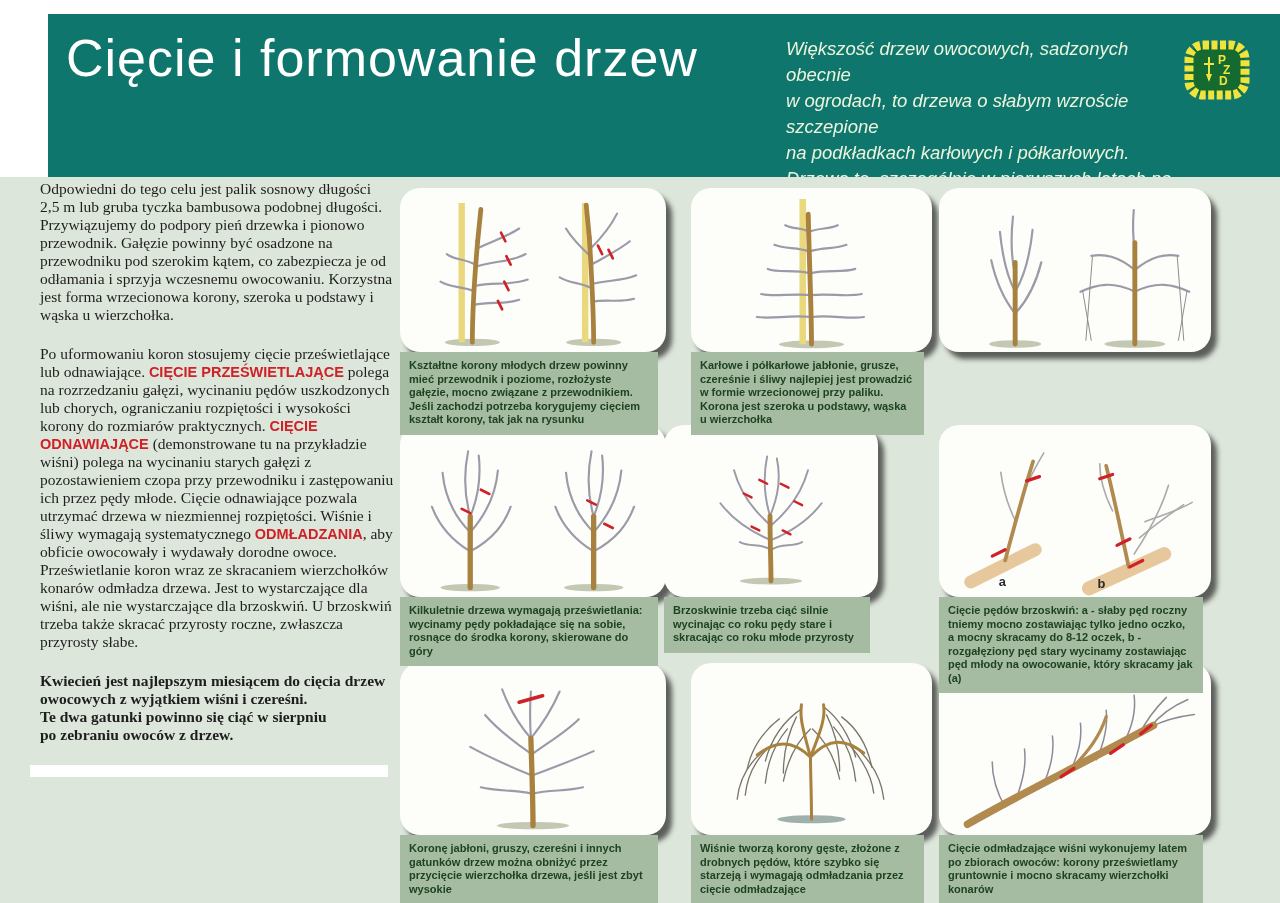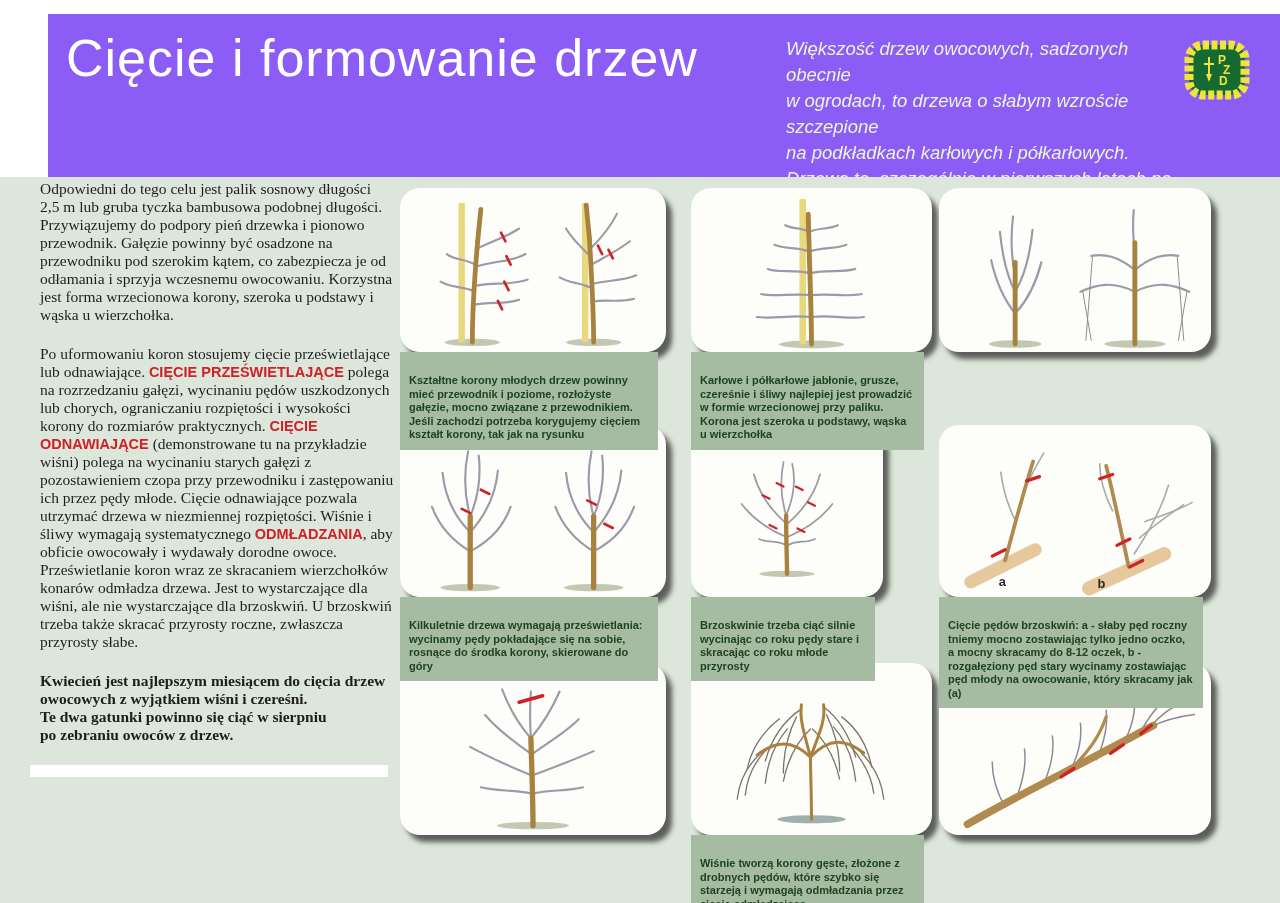--- a/index.html
+++ b/index.html
@@ -1,20 +1,20 @@
 <!DOCTYPE html>
 <html lang="pl"><head>
 <meta charset="utf-8">
 <style>
   * { margin:0; padding:0; box-sizing:border-box; }
   body { background:#ffffff; font-family:"Liberation Serif", serif; }
   .page { position:relative; width:1280px; height:903px; background:#ffffff; overflow:hidden; }
 
   
-  .header-band { position:absolute; left:48px; top:14px; width:1232px; height:163px; background:#8b5cf6; }
+  .header-band { position:absolute; left:48px; top:14px; width:1232px; height:163px; background:#0f766e; }
   .title-line1 { position:absolute; left:18px; top:14px; font-family:"Liberation Sans",sans-serif;
                  font-size:52px; color:#ffffff; letter-spacing:1px; }
   .title-line2 { position:absolute; left:252px; top:72px; font-family:"Liberation Sans",sans-serif;
                  font-size:52px; color:#f3e93d; letter-spacing:3px; }
   .header-intro { position:absolute; left:738px; top:22px; width:390px; font-family:"Liberation Sans",sans-serif;
                   font-style:italic; font-size:18.5px; line-height:26px; color:#ecf4dc; white-space:pre-line; }
   .pzd-logo { position:absolute; right:30px; top:26px; width:66px; height:60px; }
 
   
   .body-bg { position:absolute; left:0; top:177px; width:1280px; height:726px; background:#dde6da; }
@@ -28,21 +28,21 @@
   .april { font-weight:bold; white-space:pre-line; margin-top:2px; }
   .divider { width:358px; height:12px; background:#ffffff; margin:16px 0 16px -10px; }
 
   
   .cell { position:absolute; }
   .card { background:#fdfdfa; border-radius:20px; box-shadow:6px 7px 5px rgba(42,42,42,0.72);
           width:100%; overflow:hidden; }
   .card svg { display:block; width:100%; height:100%; }
   .caption { position:relative; z-index:2; background:#a5bca3; color:#1d431f; margin-top:0px;
              font-family:"Liberation Sans",sans-serif; font-weight:bold; font-size:11px;
-             line-height:13.5px; padding:22px 9px 8px 9px; }
+             line-height:13.5px; padding:7px 9px 8px 9px; }
   .c-r1 .card { height:164px; }
   .c-r2 .card, .c-r3 .card { height:172px; }
   .cap-narrow { width:calc(100% - 8px); }
 </style>
 </head>
 <body>
 
 <div class="page">
 
   <div class="header-band">
@@ -201,21 +201,21 @@
           <line x1="58" y1="78" x2="66" y2="82"></line>
           <line x1="76" y1="60" x2="84" y2="64"></line>
           <line x1="176" y1="70" x2="184" y2="74"></line>
           <line x1="192" y1="92" x2="200" y2="96"></line>
         </g>
       </svg>
     </div>
     <div class="caption cap-narrow">Kilkuletnie drzewa wymagają prześwietlania: wycinamy pędy pokładające się na sobie, rosnące do środka korony, skierowane do góry</div>
   </div>
 
-  <div class="cell c-r2" style="left:691px; top:425px; width:192px;">
+  <div class="cell c-r2" style="left:664px; top:425px; width:214px;">
     <div class="card">
       <svg viewBox="0 0 220 160">
         <ellipse cx="110" cy="152" rx="32" ry="3.5" fill="#c2c8b2"></ellipse>
         <g stroke="#9b9aa8" stroke-width="2" fill="none" stroke-linecap="round">
           <path d="M110,95 C90,78 78,60 72,38"></path>
           <path d="M110,95 C130,78 142,60 148,38"></path>
           <path d="M110,110 C86,100 70,88 58,72"></path>
           <path d="M110,110 C134,100 150,88 162,72"></path>
           <path d="M109,85 C102,62 102,44 106,24"></path>
           <path d="M109,85 C118,64 120,44 116,26"></path>
@@ -279,20 +279,21 @@
           <path d="M124,105 C100,95 84,88 66,78"></path>
           <path d="M124,105 C148,96 164,90 182,82"></path>
           <path d="M124,122 C106,118 92,120 76,116"></path>
           <path d="M124,122 C142,118 156,120 172,116"></path>
           <path d="M123,70 C122,54 122,40 123,26"></path>
         </g>
         <path d="M125,152 C125,130 124,100 123,70" stroke="#a8813f" stroke-width="5" fill="none" stroke-linecap="round"></path>
         <line x1="112" y1="36" x2="134" y2="30" stroke="#cf2127" stroke-width="3.5" stroke-linecap="round"></line>
       </svg>
     </div>
+    <div class="caption cap-narrow">Koronę jabłoni, gruszy, czereśni i innych gatunków drzew można obniżyć przez przycięcie wierzchołka drzewa, jeśli jest zbyt wysokie</div>
   </div>
 
   <div class="cell c-r3" style="left:691px; top:663px; width:241px;">
     <div class="card">
       <svg viewBox="0 0 240 160">
         <ellipse cx="120" cy="150" rx="34" ry="4" fill="#9fb0ad"></ellipse>
         <g stroke="#7a7567" stroke-width="1.3" fill="none" stroke-linecap="round">
           <path d="M70,84 C56,96 48,112 46,130"></path>
           <path d="M80,76 C64,90 56,108 54,126"></path>
           <path d="M168,82 C182,96 190,112 192,130"></path>
@@ -336,15 +337,16 @@
         </g>
         <path d="M25,150 C70,124 120,100 198,58" stroke="#b08a4e" stroke-width="7" fill="none" stroke-linecap="round"></path>
         <path d="M120,100 C138,82 148,68 154,50" stroke="#b08a4e" stroke-width="3" fill="none" stroke-linecap="round"></path>
         <g stroke="#cf2127" stroke-width="3" stroke-linecap="round">
           <line x1="112" y1="106" x2="124" y2="98"></line>
           <line x1="158" y1="84" x2="170" y2="76"></line>
           <line x1="186" y1="66" x2="196" y2="58"></line>
         </g>
       </svg>
     </div>
+    <div class="caption cap-narrow">Cięcie odmładzające wiśni wykonujemy latem po zbiorach owoców: korony prześwietlamy gruntownie i mocno skracamy wierzchołki konarów</div>
   </div>
 
 </div>
 
 </body></html>

